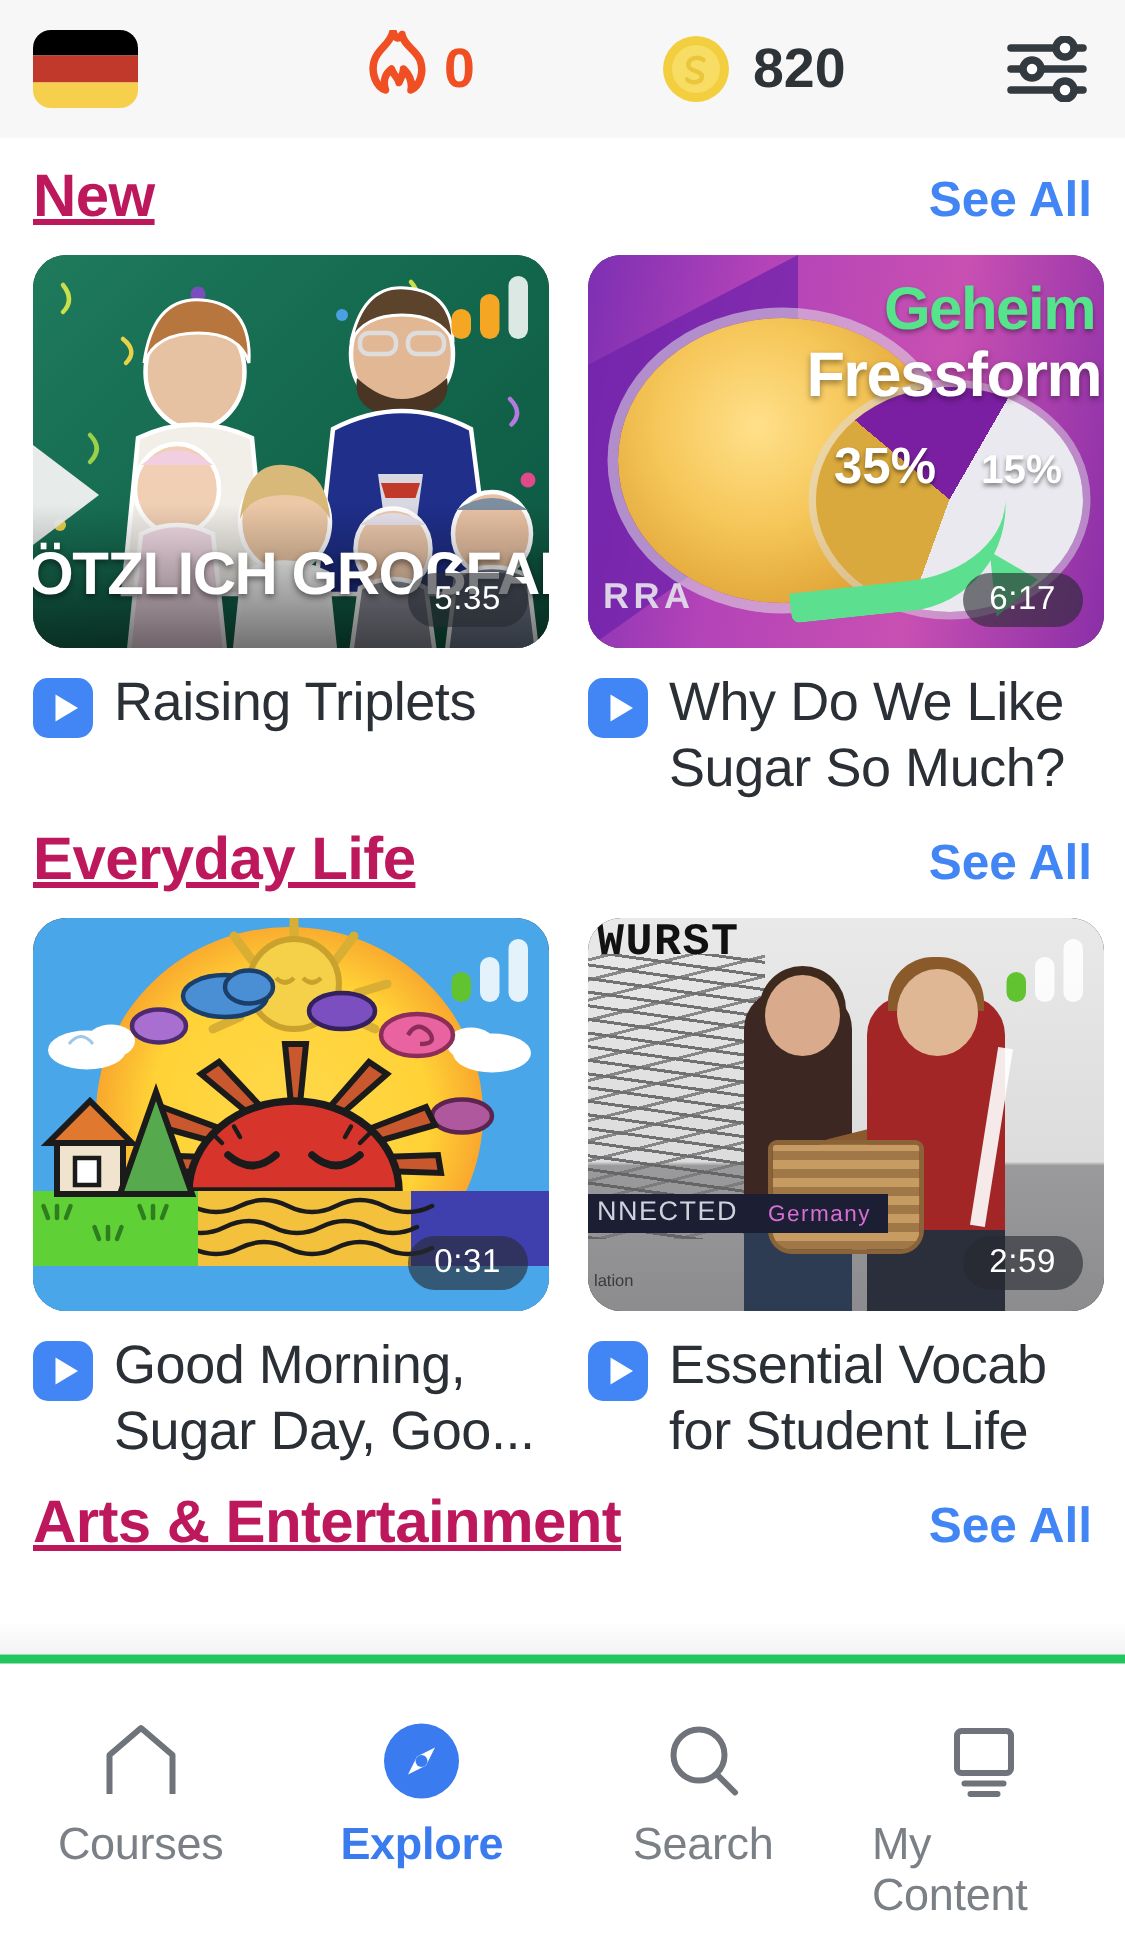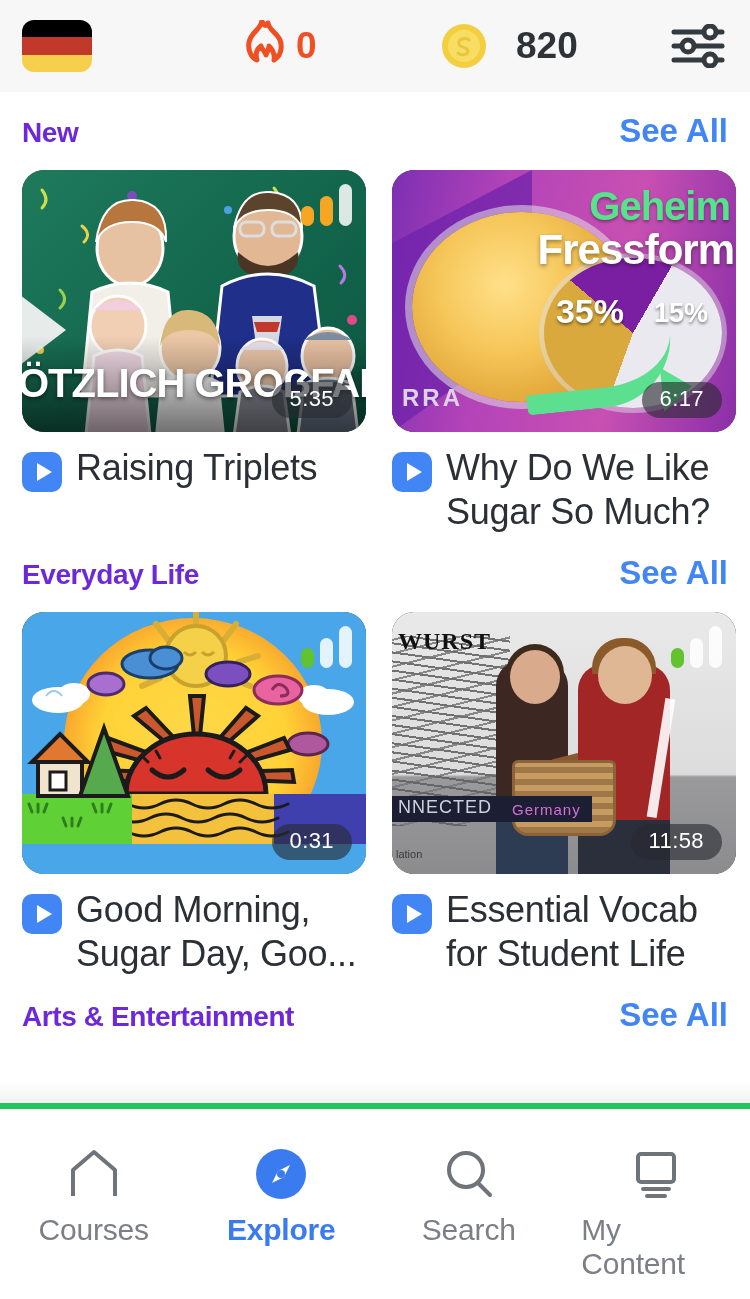--- a/index.html
+++ b/index.html
@@ -22,21 +22,21 @@
     width: 70px; height: 52px; margin-left: 22px;
     border-radius: 12px; overflow: hidden;
     display: flex; flex-direction: column;
     flex: none;
   }
   .flag i { display: block; width: 100%; height: 33.34%; }
   .flag .b { background: #000000; }
   .flag .r { background: #C0392B; }
   .flag .y { background: #F6D04D; }
   .streak-group { position: absolute; left: 240px; top: 20px; display:flex; align-items:center; gap: 12px; }
-  .coin-group   { position: absolute; left: 440px; top: 20px; display:flex; align-items:center; gap: 28px; }
+  .coin-group   { position: absolute; left: 440px; top: 20px; display:flex; align-items:center; gap: 14px; }
 
   .flame { width: 44px; height: 52px; display:block; }
   .streak-count {
     font-size: 37px; font-weight: bold; color: #F04E23;
     line-height: 52px;
   }
   .coin { width: 48px; height: 48px; display:block; }
   .coin-count {
     font-size: 37px; font-weight: bold; color: #2E3338;
     line-height: 52px;
@@ -50,23 +50,24 @@
   
   .body { position: absolute; top: 92px; left: 0; width: 750px; height: 1012px; background:#fff; overflow: hidden; }
 
   .section { width: 750px; }
   .section-head {
     display: flex; align-items: baseline; justify-content: space-between;
     padding: 0 22px;
     height: 78px;
   }
   .section-title {
-    font-size: 28px; font-weight: bold; color: #6d28d9;
+    font-size: 40px; font-weight: bold; color: #be185d;
     letter-spacing: -0.4px;
     line-height: 78px;
+    text-decoration: underline;
   }
   .see-all {
     font-size: 33px; font-weight: bold; color: #4285F4;
     line-height: 78px;
   }
 
   .row {
     display: flex; gap: 26px;
     padding-left: 22px;
     width: 750px;
@@ -162,21 +163,21 @@
   .t-sun { background:#49a6e8; }
   .t-sun .glow { position:absolute; left:42px; top:6px; width:258px; height:250px; border-radius:50%;
      background: radial-gradient(circle, #ffd84a 0%, #ffd236 52%, #f79a2b 78%, rgba(247,154,43,0) 84%); }
 
   
   .t-wurst { background: linear-gradient(180deg,#e9e9ea 0%, #dcdcdd 62%, #9a9a9c 63%, #8c8c8e 100%); }
   .t-wurst .sketch { position:absolute; left:0; top:24px; width:118px; height:190px;
      background: repeating-linear-gradient(8deg, #5d5d5f 0 2px, rgba(0,0,0,0) 2px 9px),
                  repeating-linear-gradient(-14deg, #777 0 2px, rgba(0,0,0,0) 2px 13px);
      opacity:.85; }
-  .t-wurst .wt { position:absolute; left:6px; top:16px; font-size:24px; font-weight:900; color:#111; letter-spacing:1px; font-family:Liberation Serif, serif;}
+  .t-wurst .wt { position:absolute; left:6px; top:0; font-size:30px; font-weight:900; color:#111; letter-spacing:1px; font-family:Liberation Mono, monospace;}
   .t-wurst .p1 { position:absolute; left:104px; top:48px; width:72px; height:196px; background:#3c2722; border-radius:26px 26px 0 0; }
   .t-wurst .h1 { position:absolute; left:118px; top:38px; width:50px;height:54px;border-radius:50%; background:#d9ab8c; }
   .t-wurst .hair1{position:absolute; left:114px; top:32px; width:58px;height:34px;border-radius:30px 30px 0 0; background:#3d2a1d;}
   .t-wurst .jeans1{position:absolute; left:104px; bottom:0; width:72px;height:58px;background:#2d3c52;}
   .t-wurst .p2 { position:absolute; right:66px; top:52px; width:92px; height:190px; background:#a32626; border-radius:26px 26px 0 0; }
   .t-wurst .h2 { position:absolute; right:84px; top:34px; width:54px;height:58px;border-radius:50%; background:#e0b795; }
   .t-wurst .hair2{position:absolute; right:80px; top:26px; width:64px;height:36px;border-radius:30px 30px 0 0; background:#8a5a2b;}
   .t-wurst .jeans2{position:absolute; right:66px; bottom:0; width:92px;height:54px;background:#2b2f3c;}
   .t-wurst .stripe{position:absolute; right:70px; top:86px; width:10px;height:120px; background:#fff; transform:rotate(9deg); opacity:.9;}
   .t-wurst .basket{position:absolute; right:120px; top:148px; width:104px;height:76px; border-radius:6px 6px 16px 16px;
@@ -469,21 +470,21 @@
               <div class="bluebar"></div>
               <div class="bb1">NNECTED</div>
               <div class="bb2">Germany</div>
               <div class="bb3">lation</div>
             </div>
             <div class="level">
               <i class="s1 on-green"></i>
                 <i class="s2"></i>
                 <i class="s3"></i>
             </div>
-            <div class="duration">11:58</div>
+            <div class="duration">2:59</div>
           </div>
           <div class="card-title">
             <span class="play">
                 <span class="tri"></span>
               </span>
             <span class="txt">Essential Vocab for Student Life</span>
           </div>
         </div>
 
       </div>

